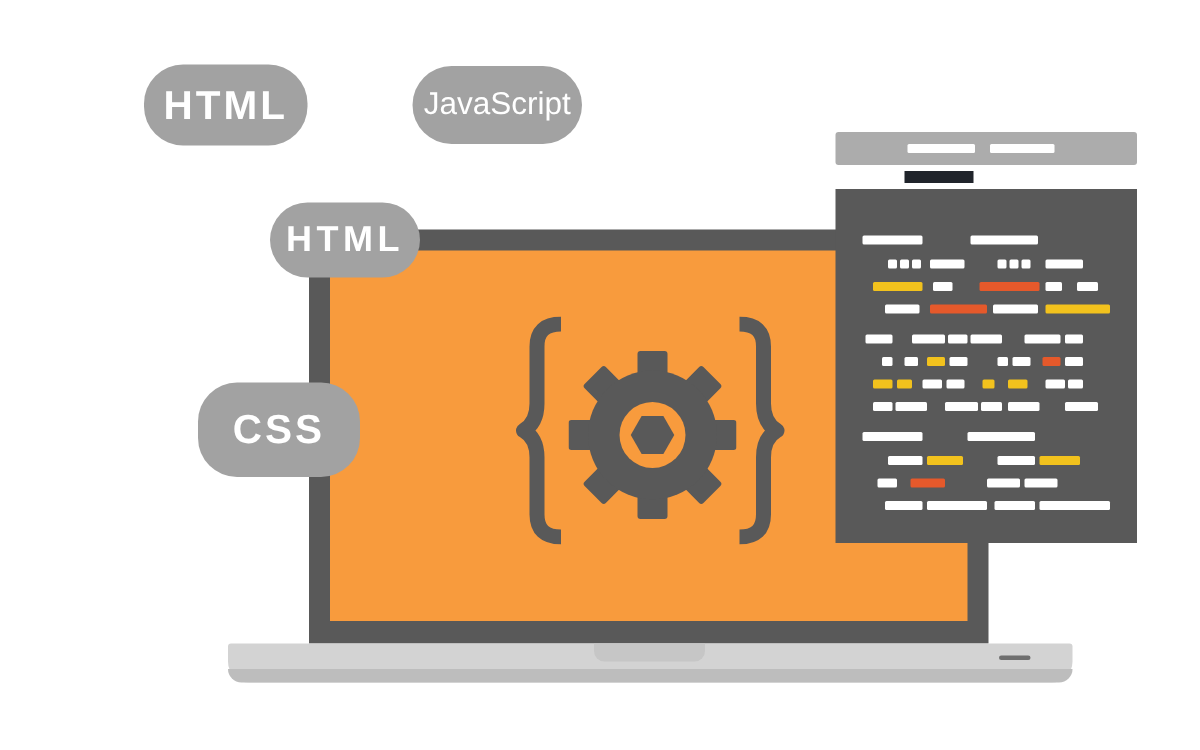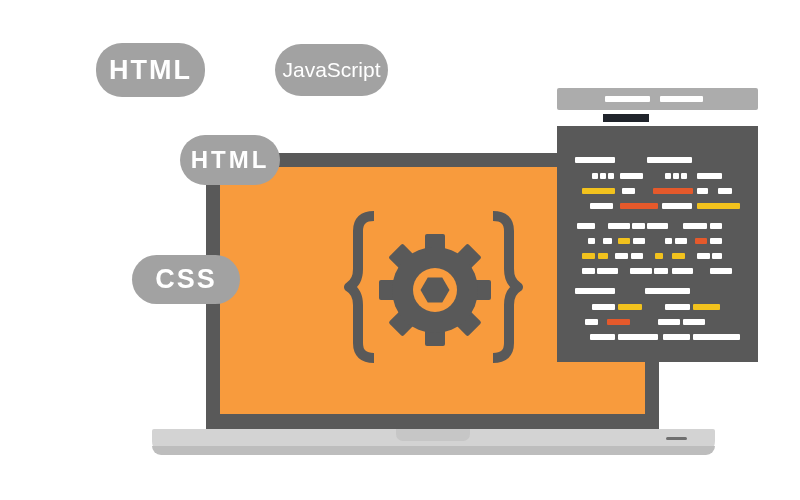--- a/index.html
+++ b/index.html
@@ -33,21 +33,21 @@
   .seg{position:absolute;height:6px;border-radius:1px;}
 
   
   .pill{position:absolute;display:flex;align-items:center;justify-content:center;
         background:#A2A2A2;color:#FFFFFF;border-radius:26px;font-weight:bold;z-index:5;}
   .pill-html{left:96px;top:43px;width:109px;height:54px;font-size:27px;letter-spacing:2px;}
   .pill-javascript{left:275px;top:44px;width:113px;height:52px;font-size:21px;
                    font-weight:normal;letter-spacing:0;}
   .pill-java{left:180px;top:135px;width:100px;height:50px;font-size:24px;letter-spacing:3px;}
   .pill-php{left:40px;top:161px;width:105px;height:54px;font-size:27px;letter-spacing:2px;}
-  .pill-css{left:132px;top:255px;width:108px;height:49px;font-size:27px;letter-spacing:2px;}
+  .pill-css{left:132px;top:255px;width:108px;height:63px;font-size:27px;letter-spacing:2px;}
 </style>
 </head>
 <body>
 
 <div class="stage">
 
   <div class="abs laptop-bezel"></div>
   <div class="abs laptop-screen"></div>
 
   <svg class="abs brace brace-left" width="36" height="152" viewBox="0 0 36 152">

